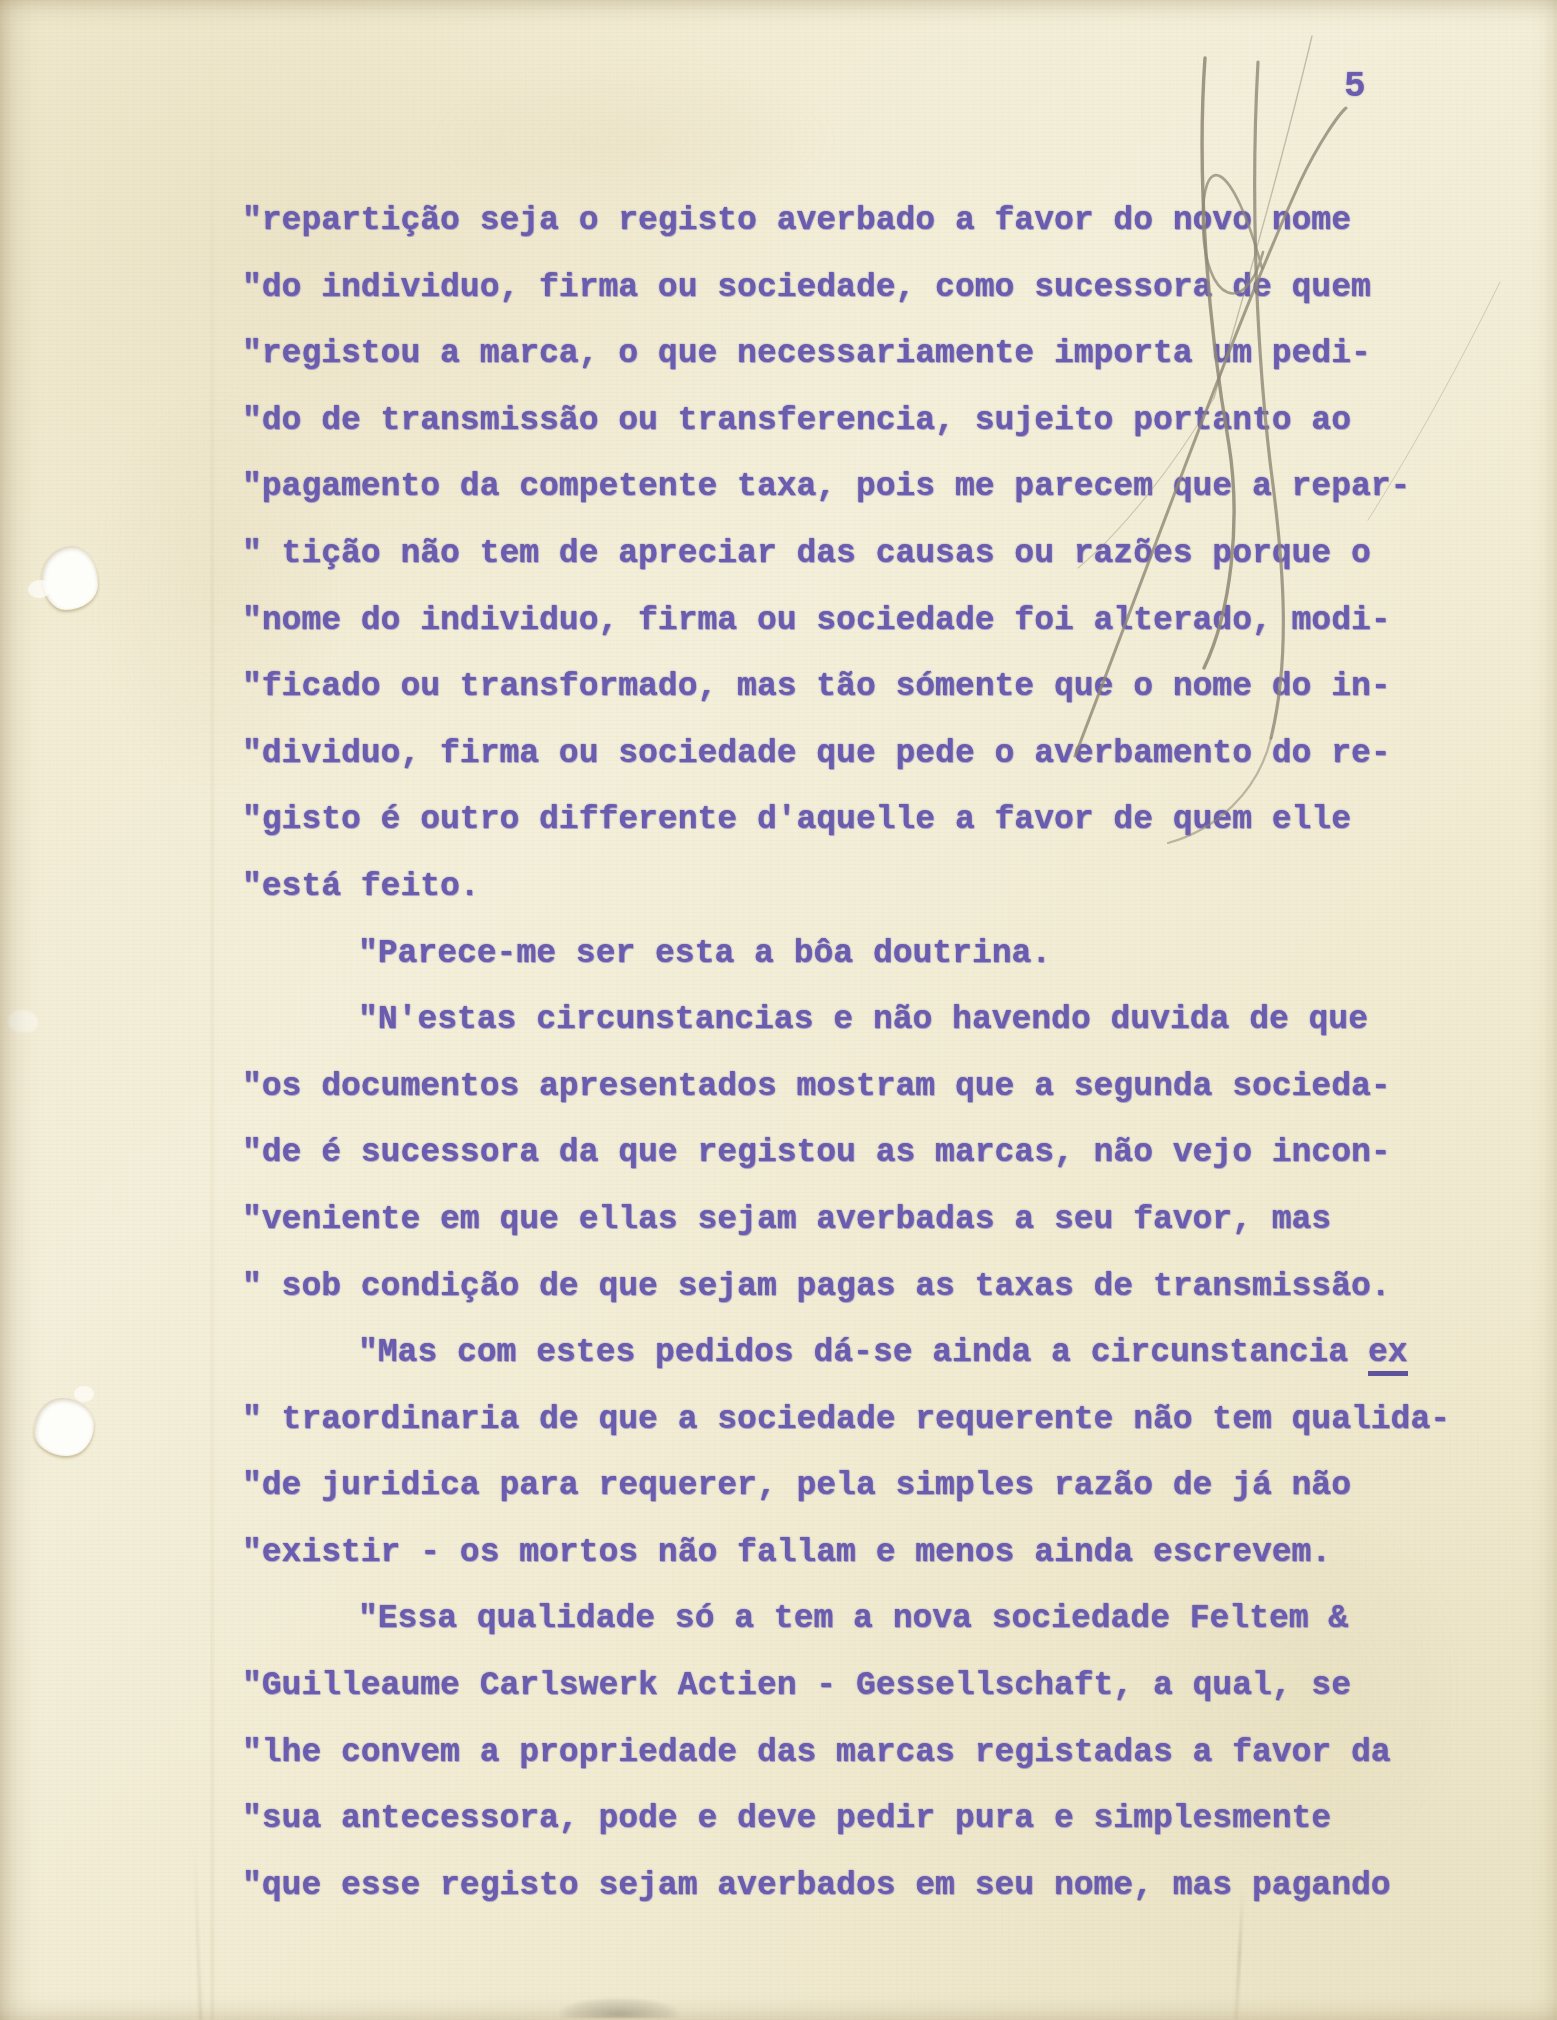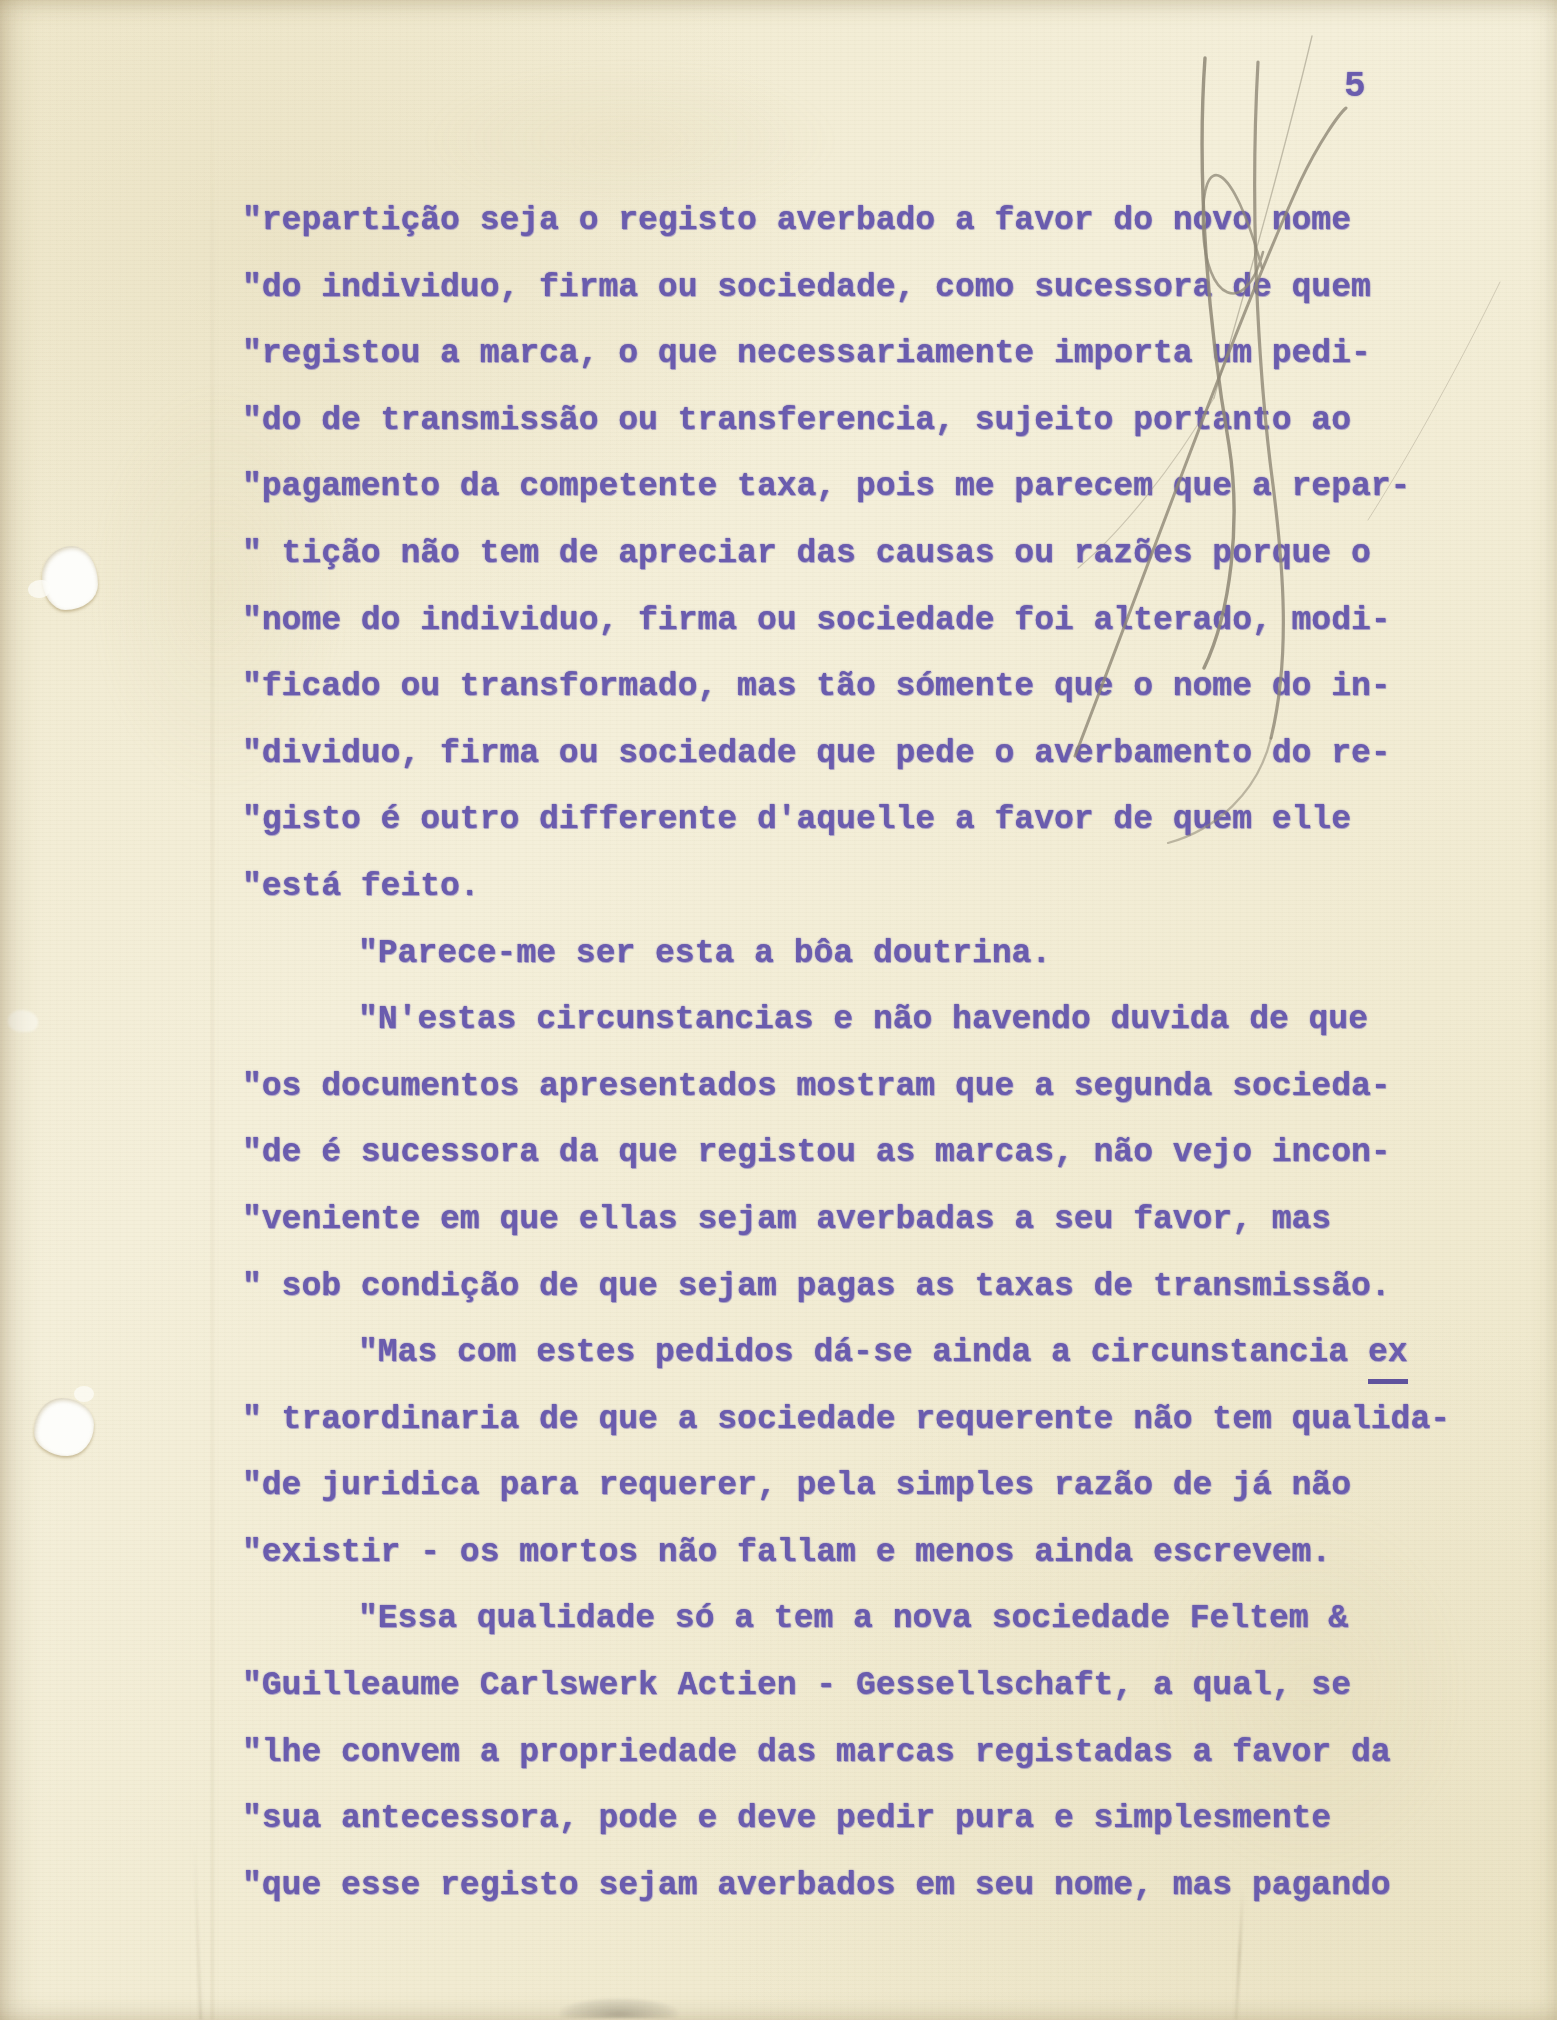--- a/index.html
+++ b/index.html
@@ -35,21 +35,21 @@
     font-family:"Liberation Mono","DejaVu Sans Mono",monospace;
     font-size:33px;line-height:66.6px;font-weight:700;
     color:#6a5cae;
     text-shadow:0 0 1.6px rgba(96,82,168,0.85), 0.7px 0.7px 0 rgba(120,108,184,0.45);
     white-space:pre;
   }
   .tline{height:66.6px;}
   .tline.indent{padding-left:116px;}
   .tline .u{
     border-bottom:5px solid rgba(80,66,152,0.9);
-    padding-bottom:8px;
+    padding-bottom:0;
   }
   .page-number{
     position:absolute;left:1344px;top:66px;
     font-family:"Liberation Mono","DejaVu Sans Mono",monospace;
     font-size:36px;font-weight:700;color:#6a5cae;
     text-shadow:0 0 1.6px rgba(96,82,168,0.85);
   }
   .scribble{position:absolute;left:0;top:0;pointer-events:none;}
   .hole{
     position:absolute;background:#fdfdfa;

